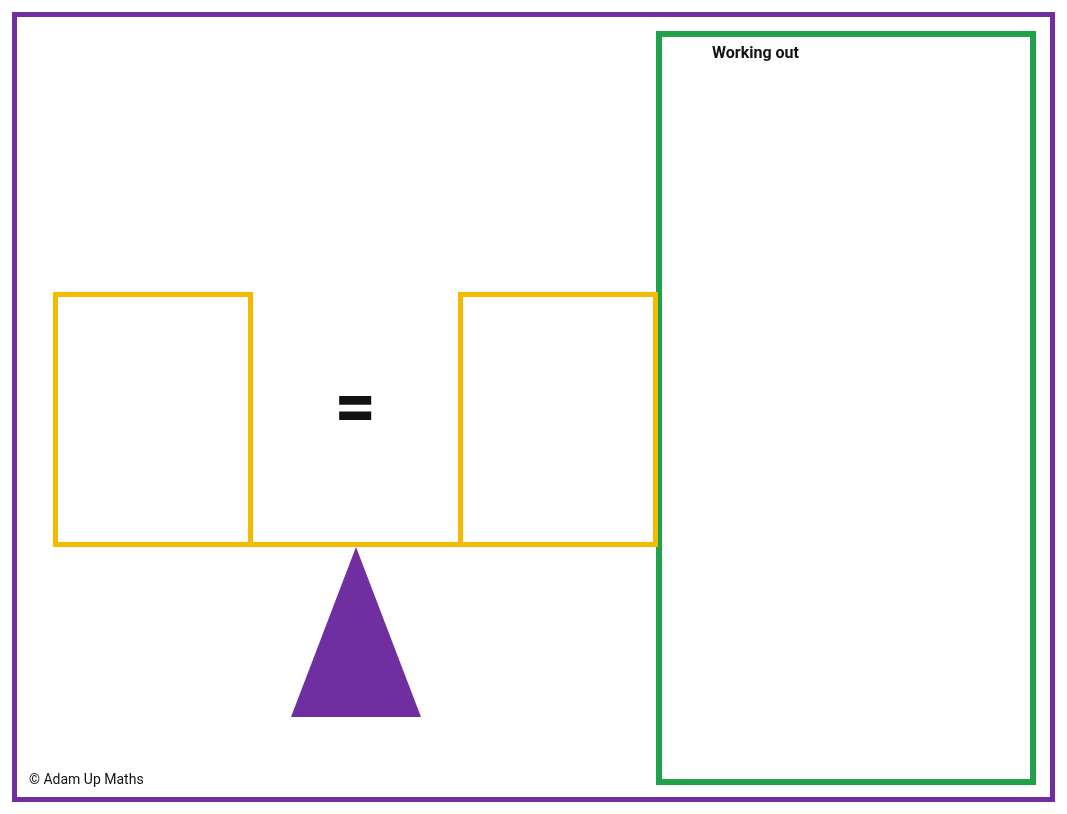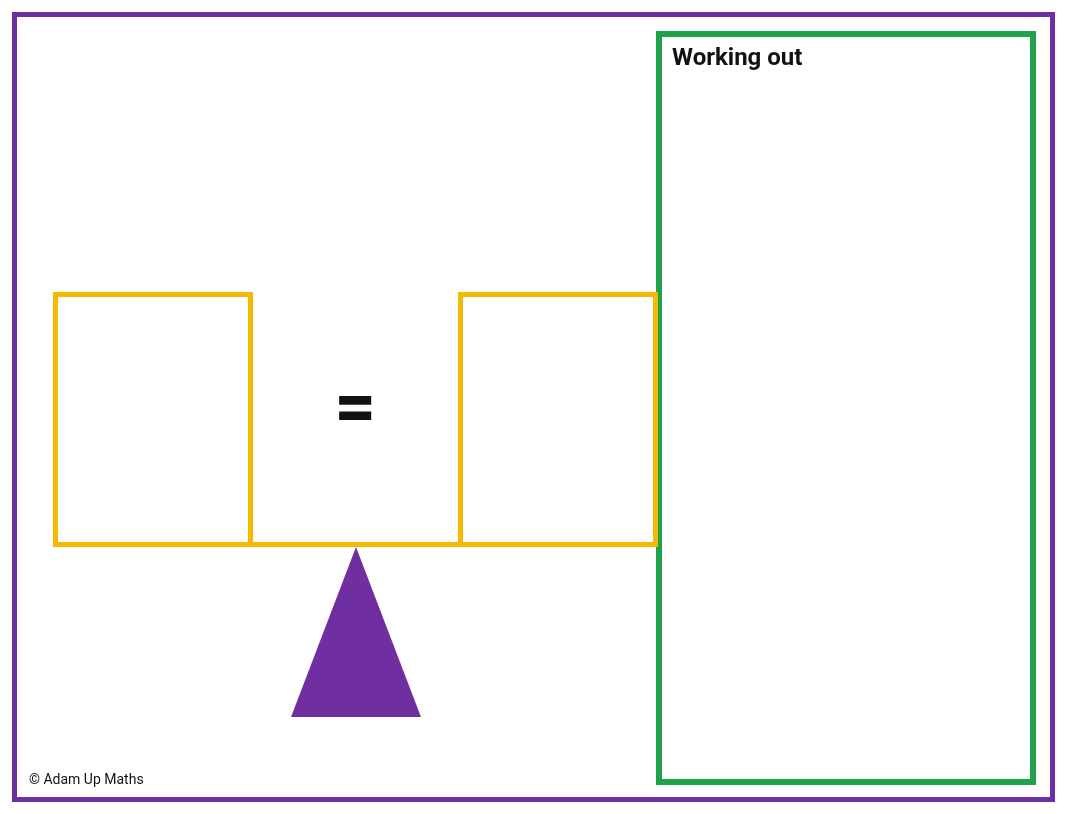--- a/index.html
+++ b/index.html
@@ -31,22 +31,23 @@
     top:14px;
     right:14px;
     width:380px;
     height:754px;
     border:6px solid var(--green);
     box-sizing:border-box;
     padding:6px 10px;
   }
   .working .title{
     font-weight:700;
-    font-size:24px;
+    font-size:16px;
     color:var(--black);
+    margin-left:40px;
   }
   
   .scale{
     position:absolute;
     left:36px;
     top:275px;
     width:605px;
   }
   .beam{
     display:flex;

